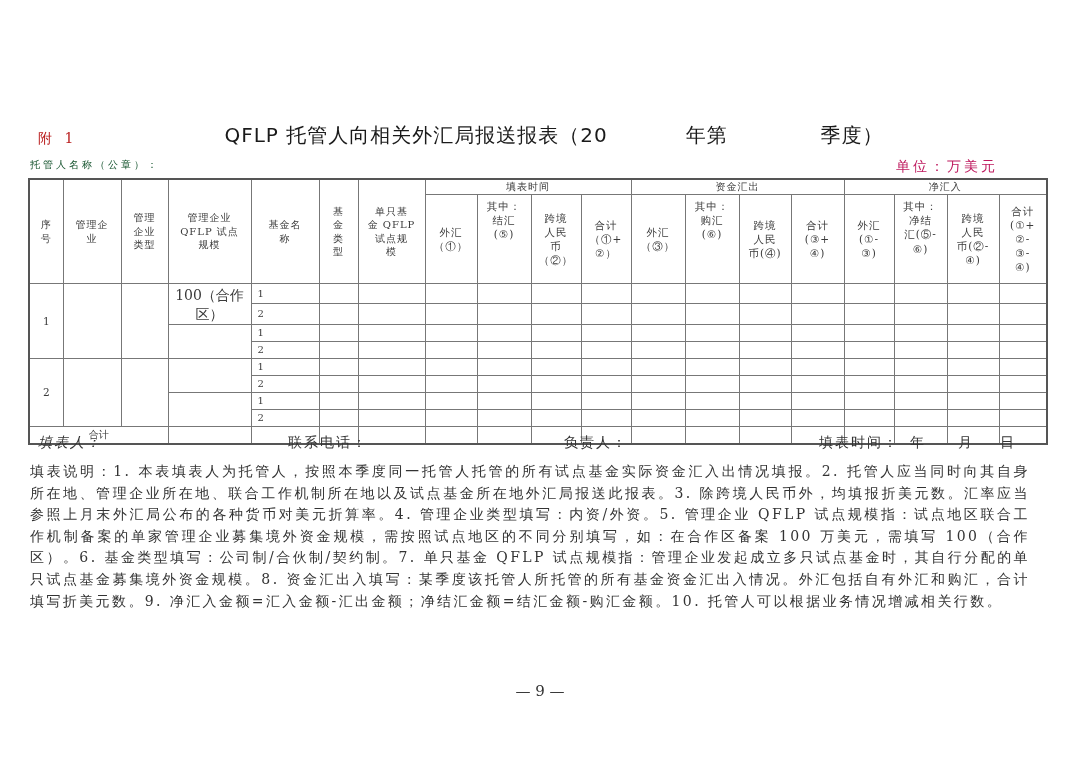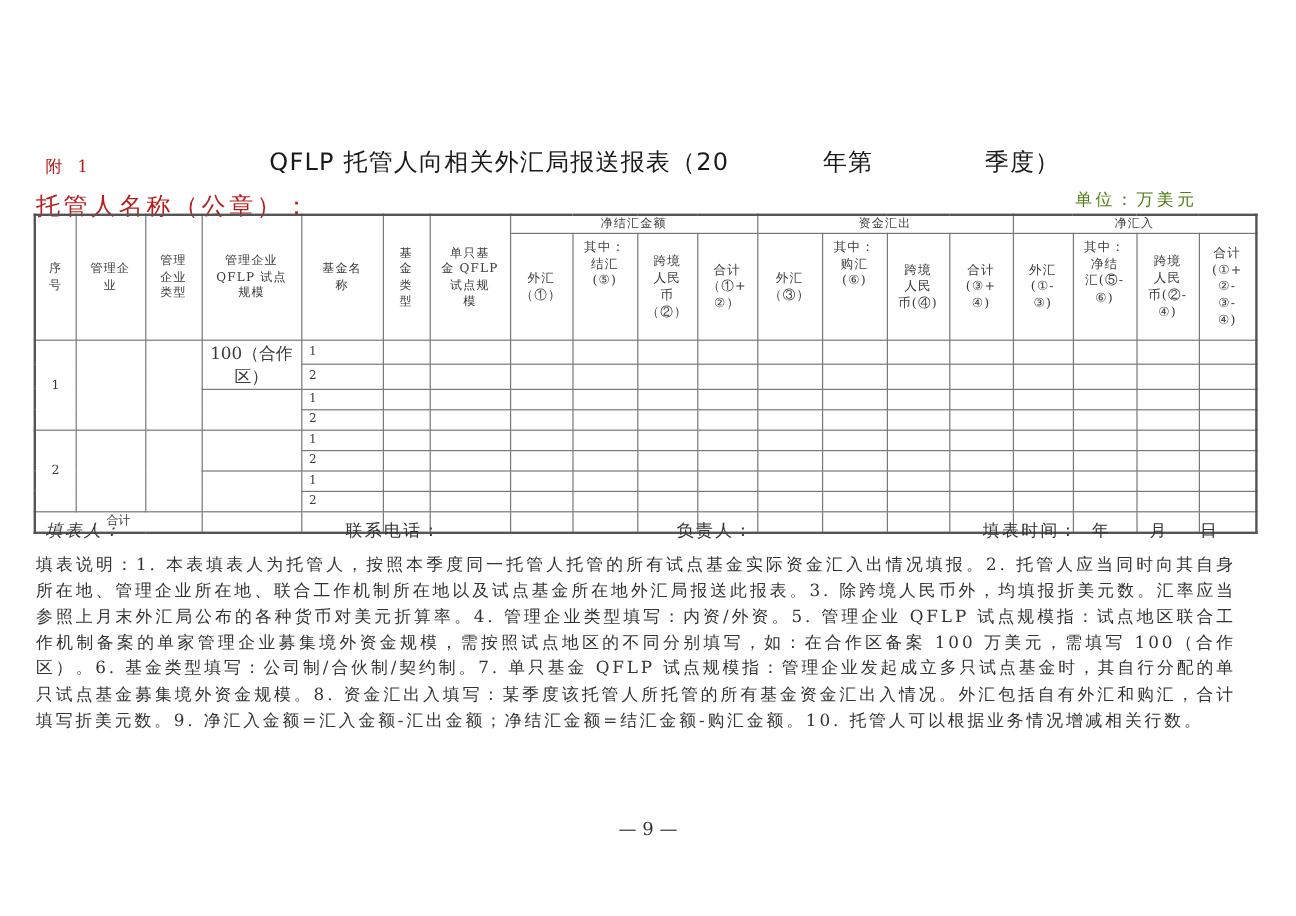--- a/index.html
+++ b/index.html
@@ -7,22 +7,22 @@
     width: 1080px; height: 763px; background: #ffffff; position: relative; overflow: hidden;
     font-family: "DejaVu Serif", "Liberation Serif", serif; color: #2a2a2a;
   }
   .abs { position: absolute; }
   .annex { left: 38px; top: 94px; font-size: 14px; color: #b91c1c; letter-spacing: 4px; margin-top: 36px; }
   .title {
     left: 0; width: 1080px; top: 122px; text-align: center;
     font-family: "DejaVu Sans", "Liberation Sans", sans-serif; font-size: 20px; color: #1a1a1a; letter-spacing: 1px;
   }
   .title span { white-space: pre; margin-left: 28px; }
-  .custodian { left: 30px; top: 158px; font-size: 20px; letter-spacing: 3px; color: #b91c1c; }
-  .unit { left: 896px; top: 158px; font-size: 14px; letter-spacing: 3px; color: #4d7c0f; }
+  .custodian { left: 30px; top: 158px; font-size: 10px; letter-spacing: 3px; color: #14532d; }
+  .unit { left: 896px; top: 158px; font-size: 14px; letter-spacing: 3px; color: #be185d; }
 
   table.report {
     position: absolute; left: 28px; top: 178px; width: 1018px;
     border-collapse: collapse; table-layout: fixed;
     font-size: 10.5px; color: #3a3a3a;
   }
   table.report td, table.report th {
     border: 1px solid #777; padding: 0; text-align: center; vertical-align: middle;
     font-weight: normal; line-height: 1.35;
   }
@@ -94,21 +94,21 @@
       <th rowspan="2" style="white-space:pre-line">基金名
 称</th>
       <th rowspan="2" style="white-space:pre-line">基
 金
 类
 型</th>
       <th rowspan="2" style="white-space:pre-line">单只基
 金 QFLP
 试点规
 模</th>
-      <th colspan="4">净结汇金额</th>
+      <th colspan="4">填表时间</th>
       <th colspan="4">资金汇出</th>
       <th colspan="4">净汇入</th>
     </tr>
     <tr class="hdr">
       <th style="white-space:pre-line">外汇
 （①）</th>
       <th style="white-space:pre-line;vertical-align:top;padding-top:4px">其中：
 结汇
 (⑤)</th>
       <th style="white-space:pre-line">跨境

